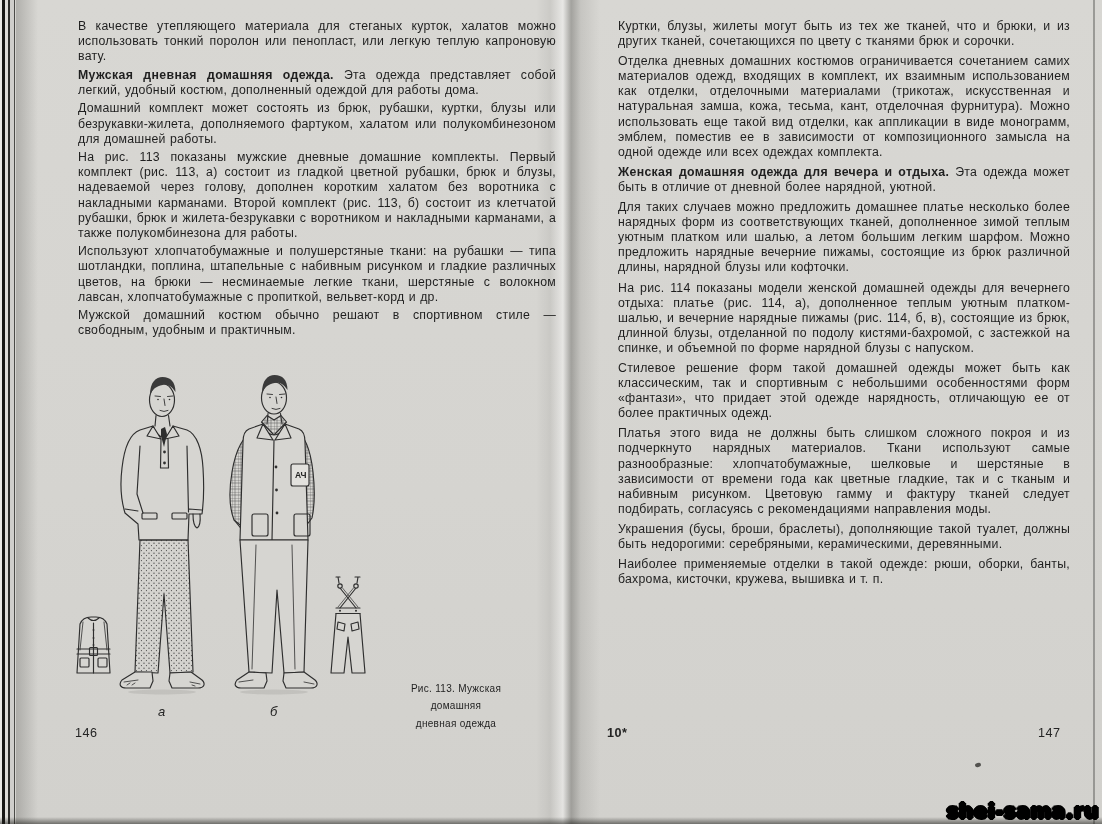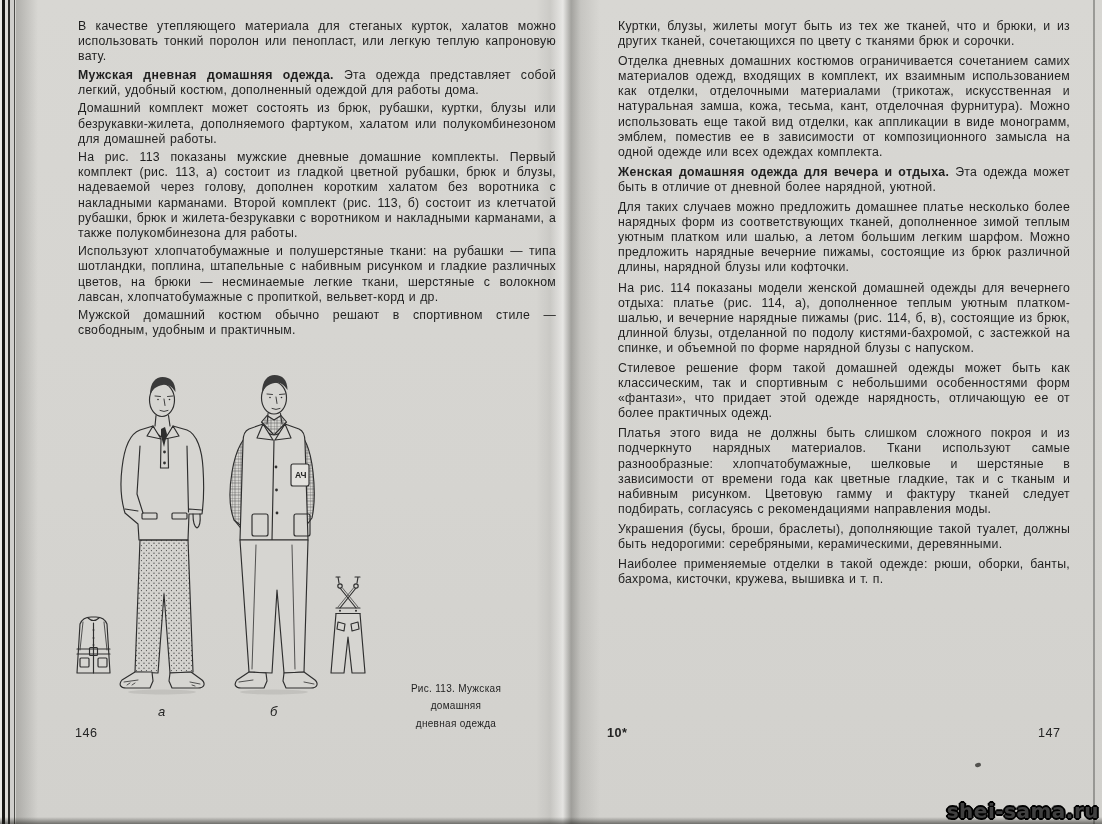--- a/index.html
+++ b/index.html
@@ -40,21 +40,21 @@
     font-size:10px;line-height:17.3px;letter-spacing:.3px;text-align:center}
   .pagenum{position:absolute;font-size:12.6px;font-weight:normal;letter-spacing:.5px;color:#242424}
   #pagenum-left{left:75px;top:726px}
   #sig-mark{left:607px;top:726px;font-weight:bold}
   #pagenum-right{left:1038px;top:726px}
   .smudge{position:absolute;left:975px;top:763px;width:6px;height:4px;border-radius:50%;
     background:#3c3c38;opacity:.85;transform:rotate(-15deg)}
   .watermark{
     position:absolute;right:3px;bottom:1px;
     font-family:"DejaVu Sans",sans-serif;font-weight:bold;font-size:20px;
-    letter-spacing:.5px;color:#404040;
+    letter-spacing:.5px;color:#000000;
     text-shadow:-2px 0 0 #000,2px 0 0 #000,0 -2px 0 #000,0 2px 0 #000,
       -1px -1px 0 #000,1px -1px 0 #000,-1px 1px 0 #000,1px 1px 0 #000;
   }
   #figure-svg{position:absolute;left:58px;top:372px;width:352px;height:352px}
   .svg-label{font-family:"Liberation Sans",sans-serif;font-style:italic;font-size:13px;fill:#232323}
   .monogram{font-family:"Liberation Sans",sans-serif;font-size:8.5px;font-weight:bold;fill:#232323}
 </style>
 </head>
 <body>
 

